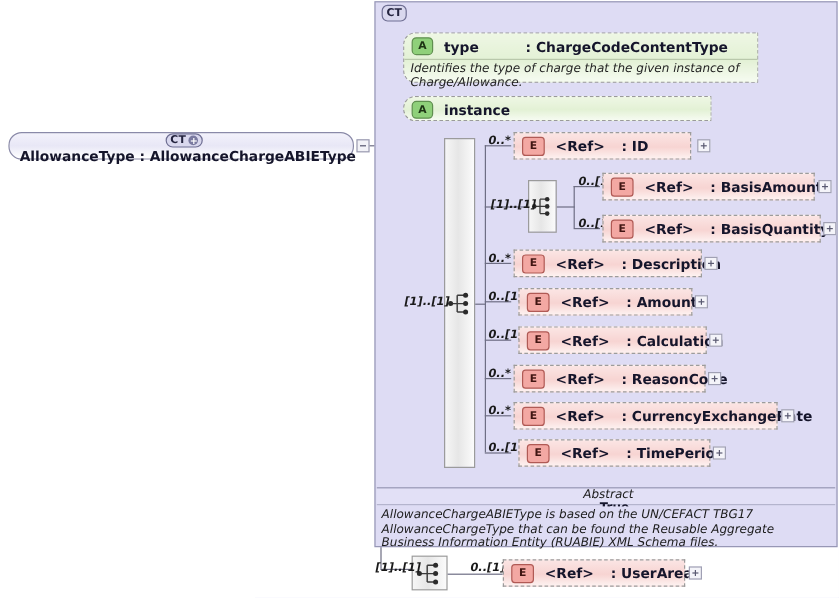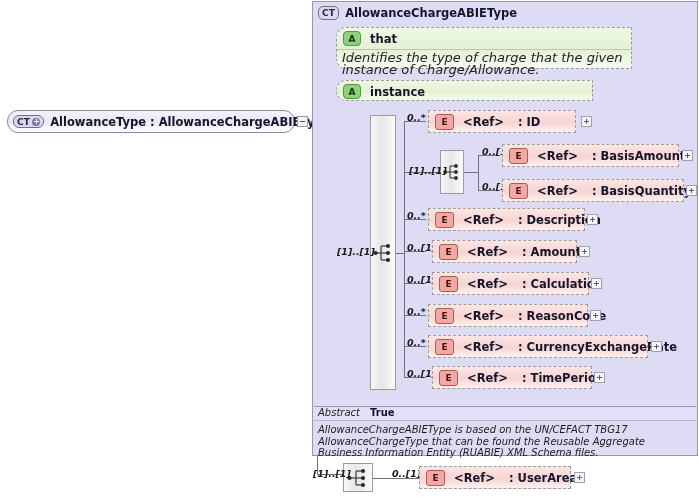--- a/index.html
+++ b/index.html
@@ -1,21 +1,21 @@
 <!DOCTYPE html>
 <html><head>
 <meta charset="utf-8">
 <style>
   html,body{margin:0;padding:0;background:#ffffff;}
   body{
     width:699px;height:498px;position:relative;overflow:hidden;
     font-family:"DejaVu Sans","Liberation Sans",sans-serif;
     font-size:11px;color:#1a1a1a;
   }
-  .abs{position:absolute;}
+  .abs{position:absolute;flex-direction:column;}
 
   
   #root-box{
     left:7px;top:110px;width:288px;height:23px;
     border:1px solid #8a8aa8;border-radius:11px;
     background:linear-gradient(to bottom,#f3f2fb 0%,#e8e7f6 50%,#ffffff 100%);
     display:flex;align-items:center;box-sizing:border-box;padding-left:5px;
   }
   .ct-badge{
     display:inline-flex;align-items:center;justify-content:center;
@@ -67,21 +67,21 @@
   .attr-row{display:flex;align-items:center;height:21px;padding-left:6px;box-sizing:border-box;}
   .a-badge{
     display:inline-flex;align-items:center;justify-content:center;
     width:16px;height:13px;border:1px solid #5f8f4f;border-radius:4px;
     background:#8fd07a;color:#1d3314;font-size:9px;font-weight:bold;
   }
   .attr-name{margin-left:9px;font-size:11.5px;font-weight:bold;color:#15152b;white-space:nowrap;}
   .attr-type{margin-left:2px;font-size:11.5px;font-weight:bold;color:#15152b;white-space:nowrap;}
   .attr-doc{
     border-top:1px solid #b9c8ab;
-    font-style:italic;font-size:13px;color:#232323;
+    font-style:italic;font-size:10px;color:#232323;
     padding:2px 4px 2px 5px;line-height:12px;
   }
 
   #attr-type-box{left:336px;top:27px;width:296px;height:42px;}
   #attr-type-box .attr-name{width:66px;}
   #attr-seq-box{left:336px;top:80px;width:257px;height:21px;}
 
   
   .compositor{
     border:1px solid #9b9b9b;
@@ -126,21 +126,21 @@
   
   .ln{position:absolute;background:#6e6e84;}
   .lnh{height:1px;}
   .lnv{width:1px;}
 
   
   #abstract-row{
     left:314px;top:406px;width:382px;height:15px;
     border-top:1px solid #9797b5;border-bottom:1px solid #b4b4cd;
     background:#e2e0f6;box-sizing:border-box;
-    display:flex;padding-left:4px;
+    display:flex;align-items:center;padding-left:4px;
   }
   #abstract-label{font-style:italic;font-size:10px;color:#1b1b1b;}
   #abstract-value{margin-left:10px;font-size:10px;font-weight:bold;color:#15152b;}
   #ct-doc{
     left:314px;top:422px;width:382px;height:33px;
     font-style:italic;font-size:10px;color:#1b1b1b;line-height:11.5px;
     padding:2px 4px 0 4px;box-sizing:border-box;background:#dedcf4;
   }
 </style>
 </head>
@@ -161,29 +161,29 @@
 <div class="abs ln lnh" style="left:317px;top:90px;width:19px;"></div>
 <div class="abs ln lnh" style="left:317px;top:253px;width:20px;"></div>
 <div class="abs ln lnh" style="left:317px;top:474px;width:26px;"></div>
 
 <div class="abs" id="ct-container"></div>
 
 <div class="abs" id="ct-header">
   <span class="ct-badge">
     <span>CT</span>
   </span>
-  <span id="ct-title">AllowanceChargeABIEType</span>
 </div>
 
 <div class="abs attr-box" id="attr-type-box">
   <div class="attr-row">
     <span class="a-badge">
         <span>A</span>
       </span>
-    <span class="attr-name">that</span>
+    <span class="attr-name">type</span>
+    <span class="attr-type" x="ChargeCodeContentType">: ChargeCodeContentType</span>
   </div>
   <div class="attr-doc">Identifies the type of charge that the given instance of Charge/Allowance.</div>
 </div>
 
 <div class="abs attr-box" id="attr-seq-box">
   <div class="attr-row">
     <span class="a-badge">
         <span>A</span>
       </span>
     <span class="attr-name">instance</span>

